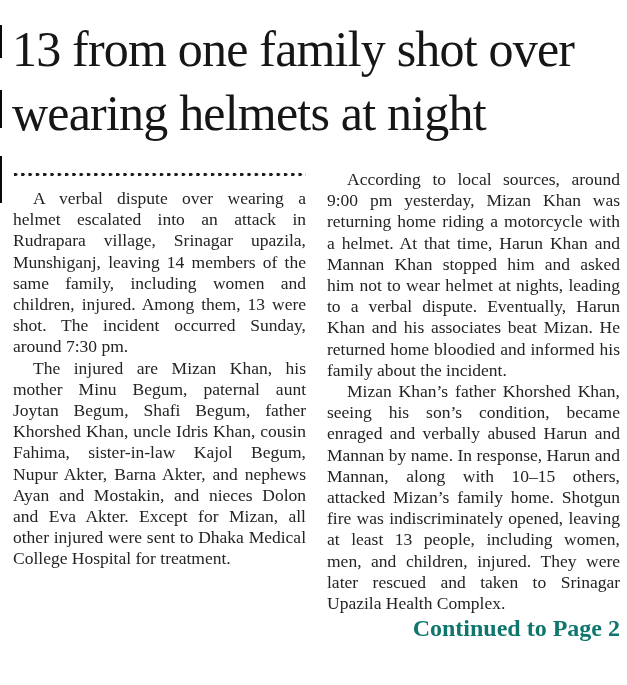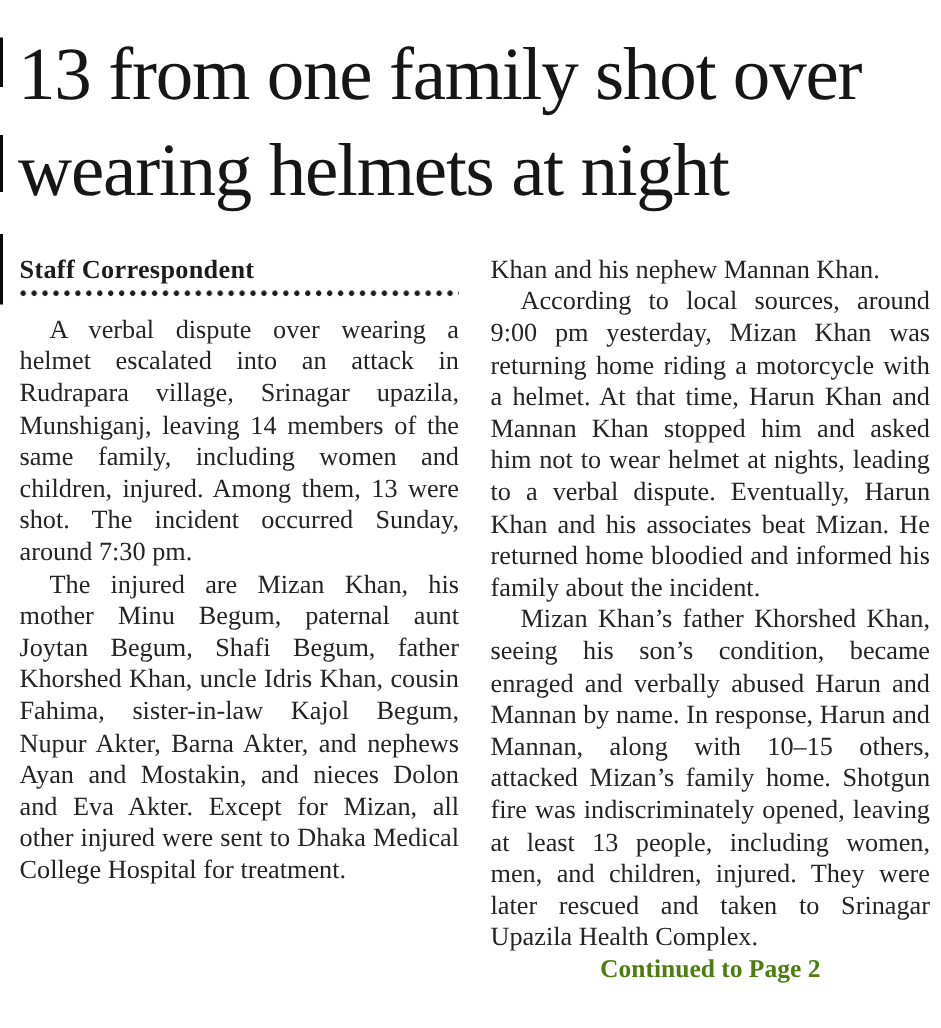--- a/index.html
+++ b/index.html
@@ -65,47 +65,45 @@
     text-indent: 20px;
     color: #242424;
     hyphens: auto;
     -webkit-hyphens: auto;
   }
   .col-left .para:first-of-type { margin-top: 11px; }
   .para.no-indent { text-indent: 0; }
 
   .continued {
     margin: 1px 0 0 0;
-    font-size: 17px;
+    font-size: 24px;
     font-weight: bold;
-    text-align: center;
-    color: #4d7c0f;
+    text-align: right;
+    color: #0f766e;
   }
 </style>
 </head>
 <body>
 
 <div class="page">
 
   <div class="edge-artifact a1"></div>
   <div class="edge-artifact a2"></div>
   <div class="edge-artifact a3"></div>
 
   <h1 class="headline">13 from one family shot over wearing helmets at night</h1>
 
   <div class="columns">
 
     <div class="col col-left">
-      <div class="byline">Staff Correspondent</div>
       <div class="dotted-rule"></div>
       <p class="para">A verbal dispute over wearing a helmet escalated into an attack in Rudrapara village, Srinagar upazila, Munshiganj, leaving 14 members of the same family, including women and children, injured. Among them, 13 were shot. The incident occurred Sunday, around 7:30 pm.</p>
       <p class="para">The injured are Mizan Khan, his mother Minu Begum, paternal aunt Joytan Begum, Shafi Begum, father Khorshed Khan, uncle Idris Khan, cousin Fahima, sister-in-law Kajol Begum, Nupur Akter, Barna Akter, and nephews Ayan and Mostakin, and nieces Dolon and Eva Akter. Except for Mizan, all other injured were sent to Dhaka Medical College Hospital for treatment.</p>
     </div>
 
     <div class="col col-right">
-      <p class="para no-indent">Khan and his nephew Mannan Khan.</p>
       <p class="para">According to local sources, around 9:00 pm yesterday, Mizan Khan was returning home riding a motorcycle with a helmet. At that time, Harun Khan and Mannan Khan stopped him and asked him not to wear helmet at nights, leading to a verbal dispute. Eventually, Harun Khan and his associates beat Mizan. He returned home bloodied and informed his family about the incident.</p>
       <p class="para">Mizan Khan’s father Khorshed Khan, seeing his son’s condition, became enraged and verbally abused Harun and Mannan by name. In response, Harun and Mannan, along with 10–15 others, attacked Mizan’s family home. Shotgun fire was indiscriminately opened, leaving at least 13 people, including women, men, and children, injured. They were later rescued and taken to Srinagar Upazila Health Complex.</p>
       <p class="continued">Continued to Page 2</p>
     </div>
 
   </div>
 </div>
 
 </body></html>

